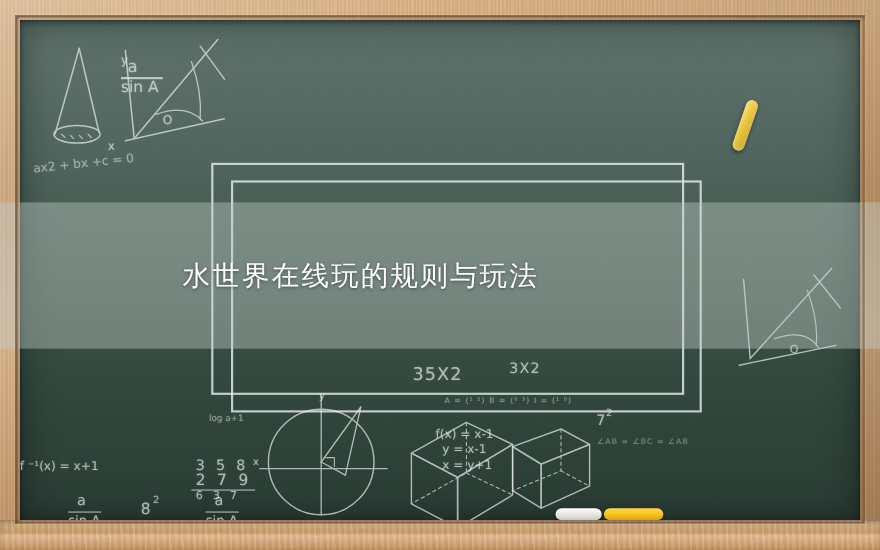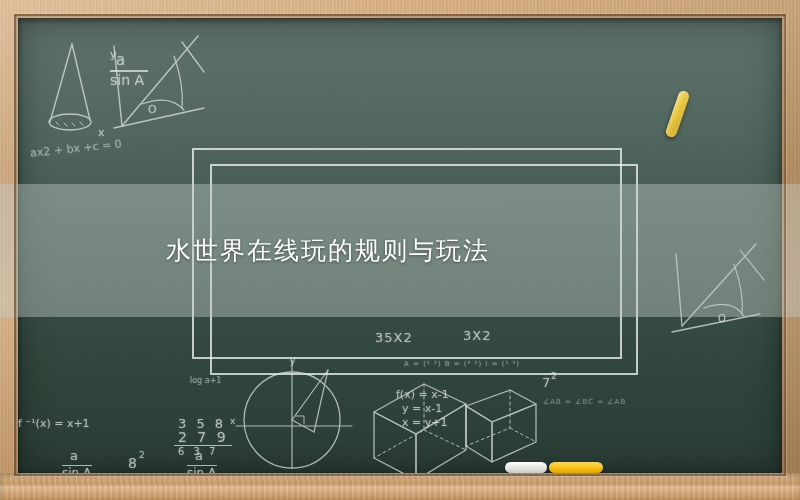--- a/index.html
+++ b/index.html
@@ -144,21 +144,21 @@
     <div class="chalk" style="left:44px;top:447px;width:30px;height:1.4px;background:#e7ece9;"></div>
     <div class="chalk" style="left:44px;top:448px;font-size:12px;">sin A</div>
 
     <div class="chalk" style="left:110px;top:437px;font-size:14px;">8</div>
     <div class="chalk" style="left:121px;top:432px;font-size:9px;">2</div>
 
     <div class="chalk" style="left:177px;top:430px;font-size:13px;">a</div>
     <div class="chalk" style="left:169px;top:447px;width:30px;height:1.4px;background:#e7ece9;"></div>
     <div class="chalk" style="left:169px;top:448px;font-size:12px;">sin A</div>
 
-    <div class="chalk" style="left:357px;top:312px;font-size:13px;letter-spacing:1px;">35X2</div>
+    <div class="chalk" style="left:357px;top:312px;font-size:16px;letter-spacing:1px;">35X2</div>
     <div class="chalk" style="left:445px;top:310px;font-size:13px;letter-spacing:1px;">3X2</div>
 
     <div class="chalk" style="left:160px;top:358px;font-size:8px;opacity:.55;padding-left:12px;">log a+1</div>
     <div class="chalk" style="left:542px;top:446px;font-size:8px;opacity:.55;">alog (bc)</div>
 
     <div class="chalk" style="left:386px;top:342px;font-size:7px;opacity:.50;letter-spacing:1px;">
       <span>A =</span>
       <span>(¹ ²)</span>
       <span>B =</span>
       <span>(⁰ ³)</span>

